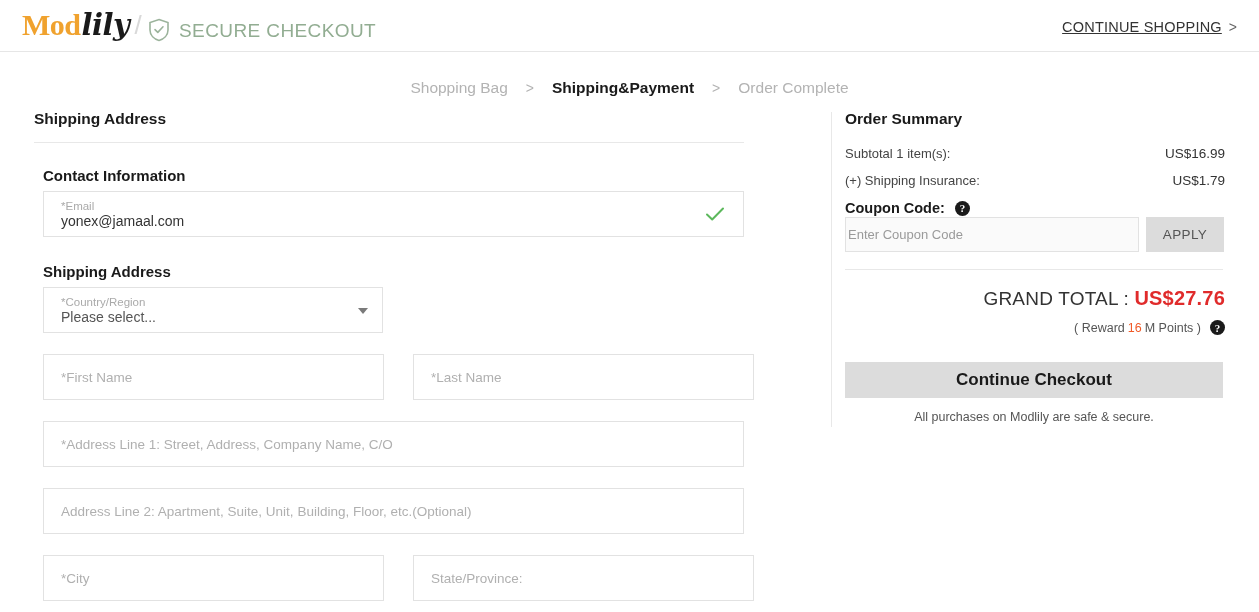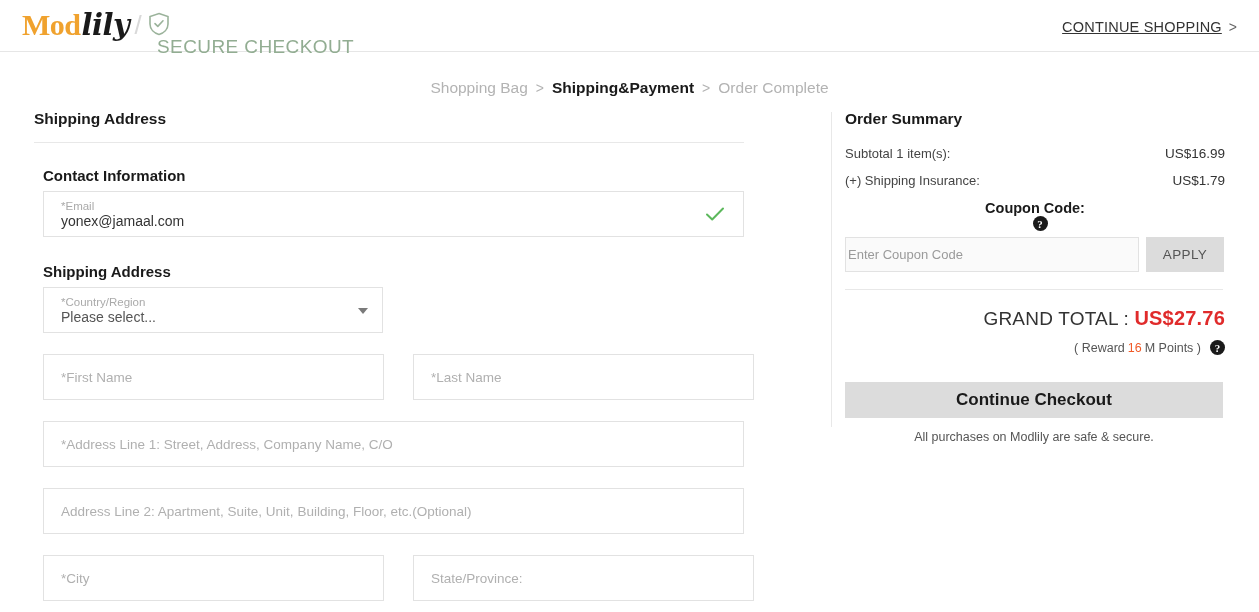--- a/index.html
+++ b/index.html
@@ -43,24 +43,23 @@
   }
   .brand-slash {
     font-size: 26px;
     color: #d9d9d9;
     margin-left: 5px;
     font-weight: 300;
   }
   .secure {
     position: absolute;
     left: 148px;
-    top: 12px;
-    display: flex;
-    align-items: flex-start;
-    flex-direction: column;
+    top: 18px;
+    display: flex;
+    align-items: flex-end;
   }
   .shield-ico { width: 22px; height: 24px; display: block; }
   .secure-text {
     margin-left: 9px;
     font-size: 19px;
     color: #92ad92;
     letter-spacing: 0.4px;
   }
   .continue-shopping {
     position: absolute;
@@ -74,21 +73,21 @@
   }
   .continue-shopping .cs-label { text-decoration: underline; letter-spacing: 0.2px; }
   .continue-shopping .cs-arrow { margin-left: 7px; color: #666; font-size: 14px; }
 
   
   .breadcrumb {
     height: 44px;
     display: flex;
     align-items: center;
     justify-content: center;
-    gap: 8px;
+    gap: 18px;
     font-size: 15.5px;
     margin-top: 14px;
     text-align: center;
   }
   .crumb { color: #b3b3b3; cursor: pointer; }
   .crumb.active { color: #1a1a1a; font-weight: bold; cursor: default; }
   .crumb-sep { color: #b3b3b3; font-size: 14px; }
 
   
   .main { position: relative; }
@@ -200,22 +199,21 @@
     justify-content: space-between;
     font-size: 13px;
     color: #444;
     margin-bottom: 12px;
   }
   .sum-row .sum-val { color: #333; font-size: 13.5px; }
   .coupon-head {
     display: flex;
     align-items: center;
     margin-top: 10px;
-    margin-bottom: 6px;
-    flex-direction: column;
+    margin-bottom: 1px;
   }
   .coupon-label { font-size: 14.5px; font-weight: bold; color: #1a1a1a; }
   .help-ico {
     display: inline-flex;
     align-items: center;
     justify-content: center;
     width: 15px; height: 15px;
     border-radius: 50%;
     background: #1a1a1a;
     color: #fff;

